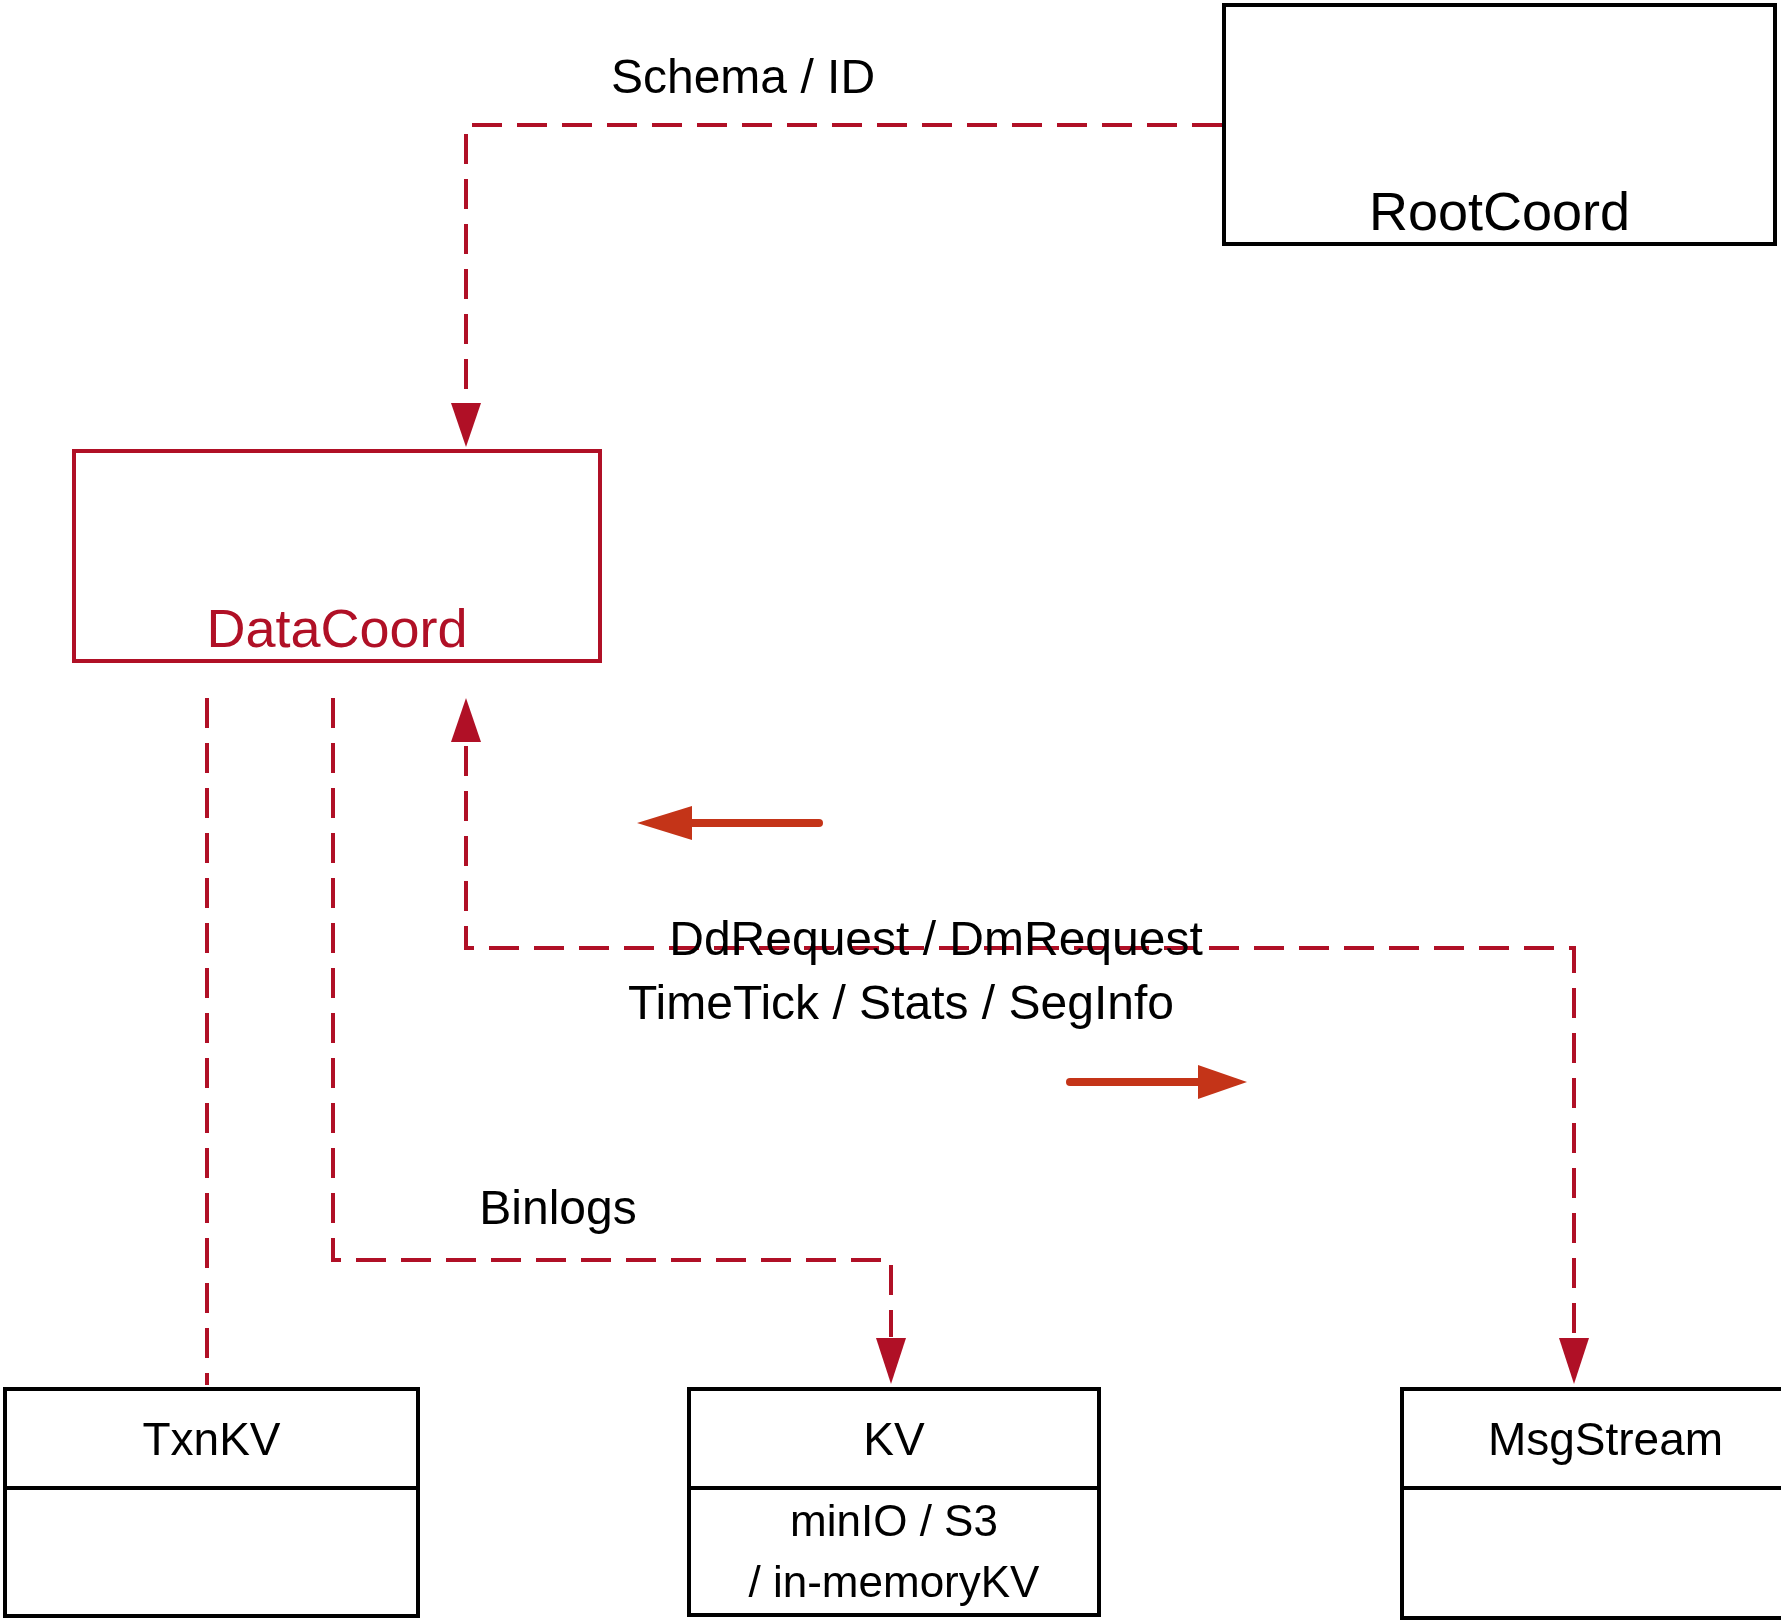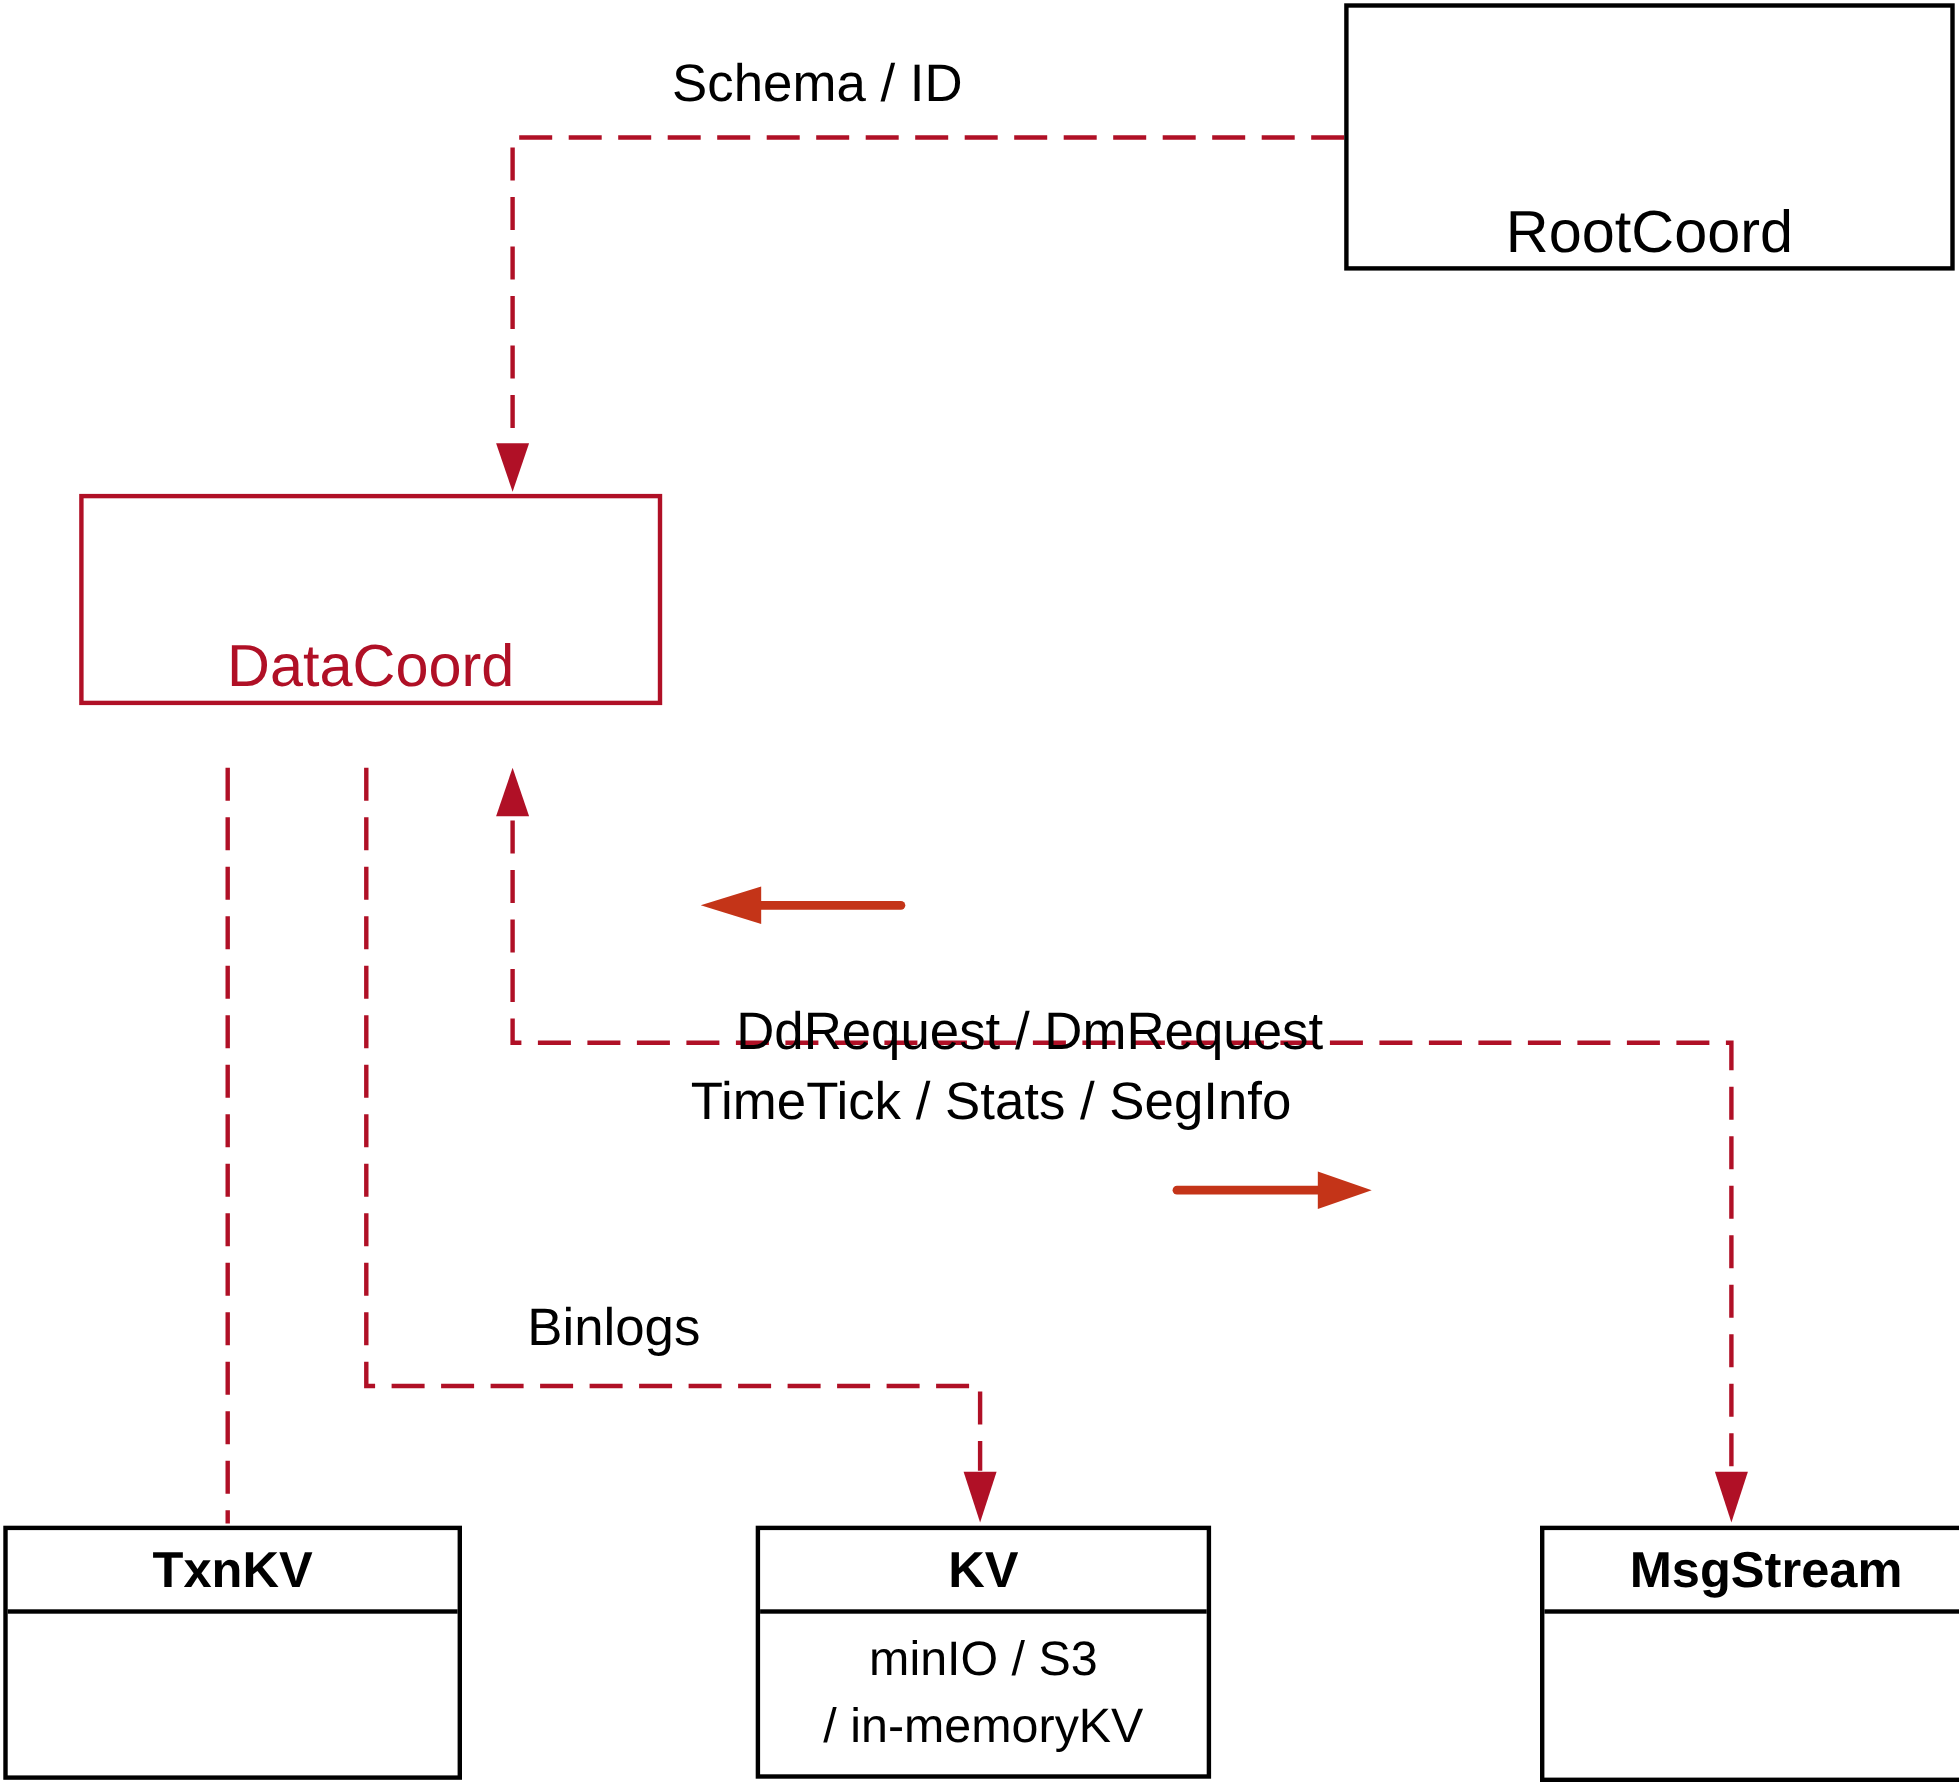--- a/index.html
+++ b/index.html
@@ -46,41 +46,41 @@
     display: flex;
     align-items: flex-end;
     justify-content: center;
   }
   .node-rootcoord {
     left: 1222px; top: 3px; width: 555px; height: 243px;
     border: 4px solid var(--box-black);
     font-size: 54px; color: var(--text-black);
   }
   .node-datacoord {
-    left: 72px; top: 449px; width: 530px; height: 192px;
+    left: 72px; top: 449px; width: 530px; height: 214px;
     border: 4px solid var(--line-red);
     font-size: 54px; color: var(--line-red);
   }
   .db-box {
     position: absolute;
     border: 4px solid var(--box-black);
     background: var(--background);
     display: flex;
     flex-direction: column;
     color: var(--text-black);
   }
   .db-txnkv      { left: 3px;    top: 1387px; width: 417px; height: 231px; }
   .db-kv         { left: 687px;  top: 1387px; width: 414px; height: 230px; }
   .db-msgstream  { left: 1400px; top: 1387px; width: 411px; height: 233px; }
   .db-header {
-    height: 76px;
+    height: 99px;
     flex: 0 0 auto;
     border-bottom: 4px solid var(--box-black);
     display: flex; align-items: center; justify-content: center;
-    font-weight: bold;
+    font-weight: normal;
     font-size: 46px;
   }
   .db-body {
     flex: 1 1 auto;
     display: flex; flex-direction: column;
     align-items: center; justify-content: center;
     font-size: 44px;
     line-height: 1.38;
     text-align: center;
   }

